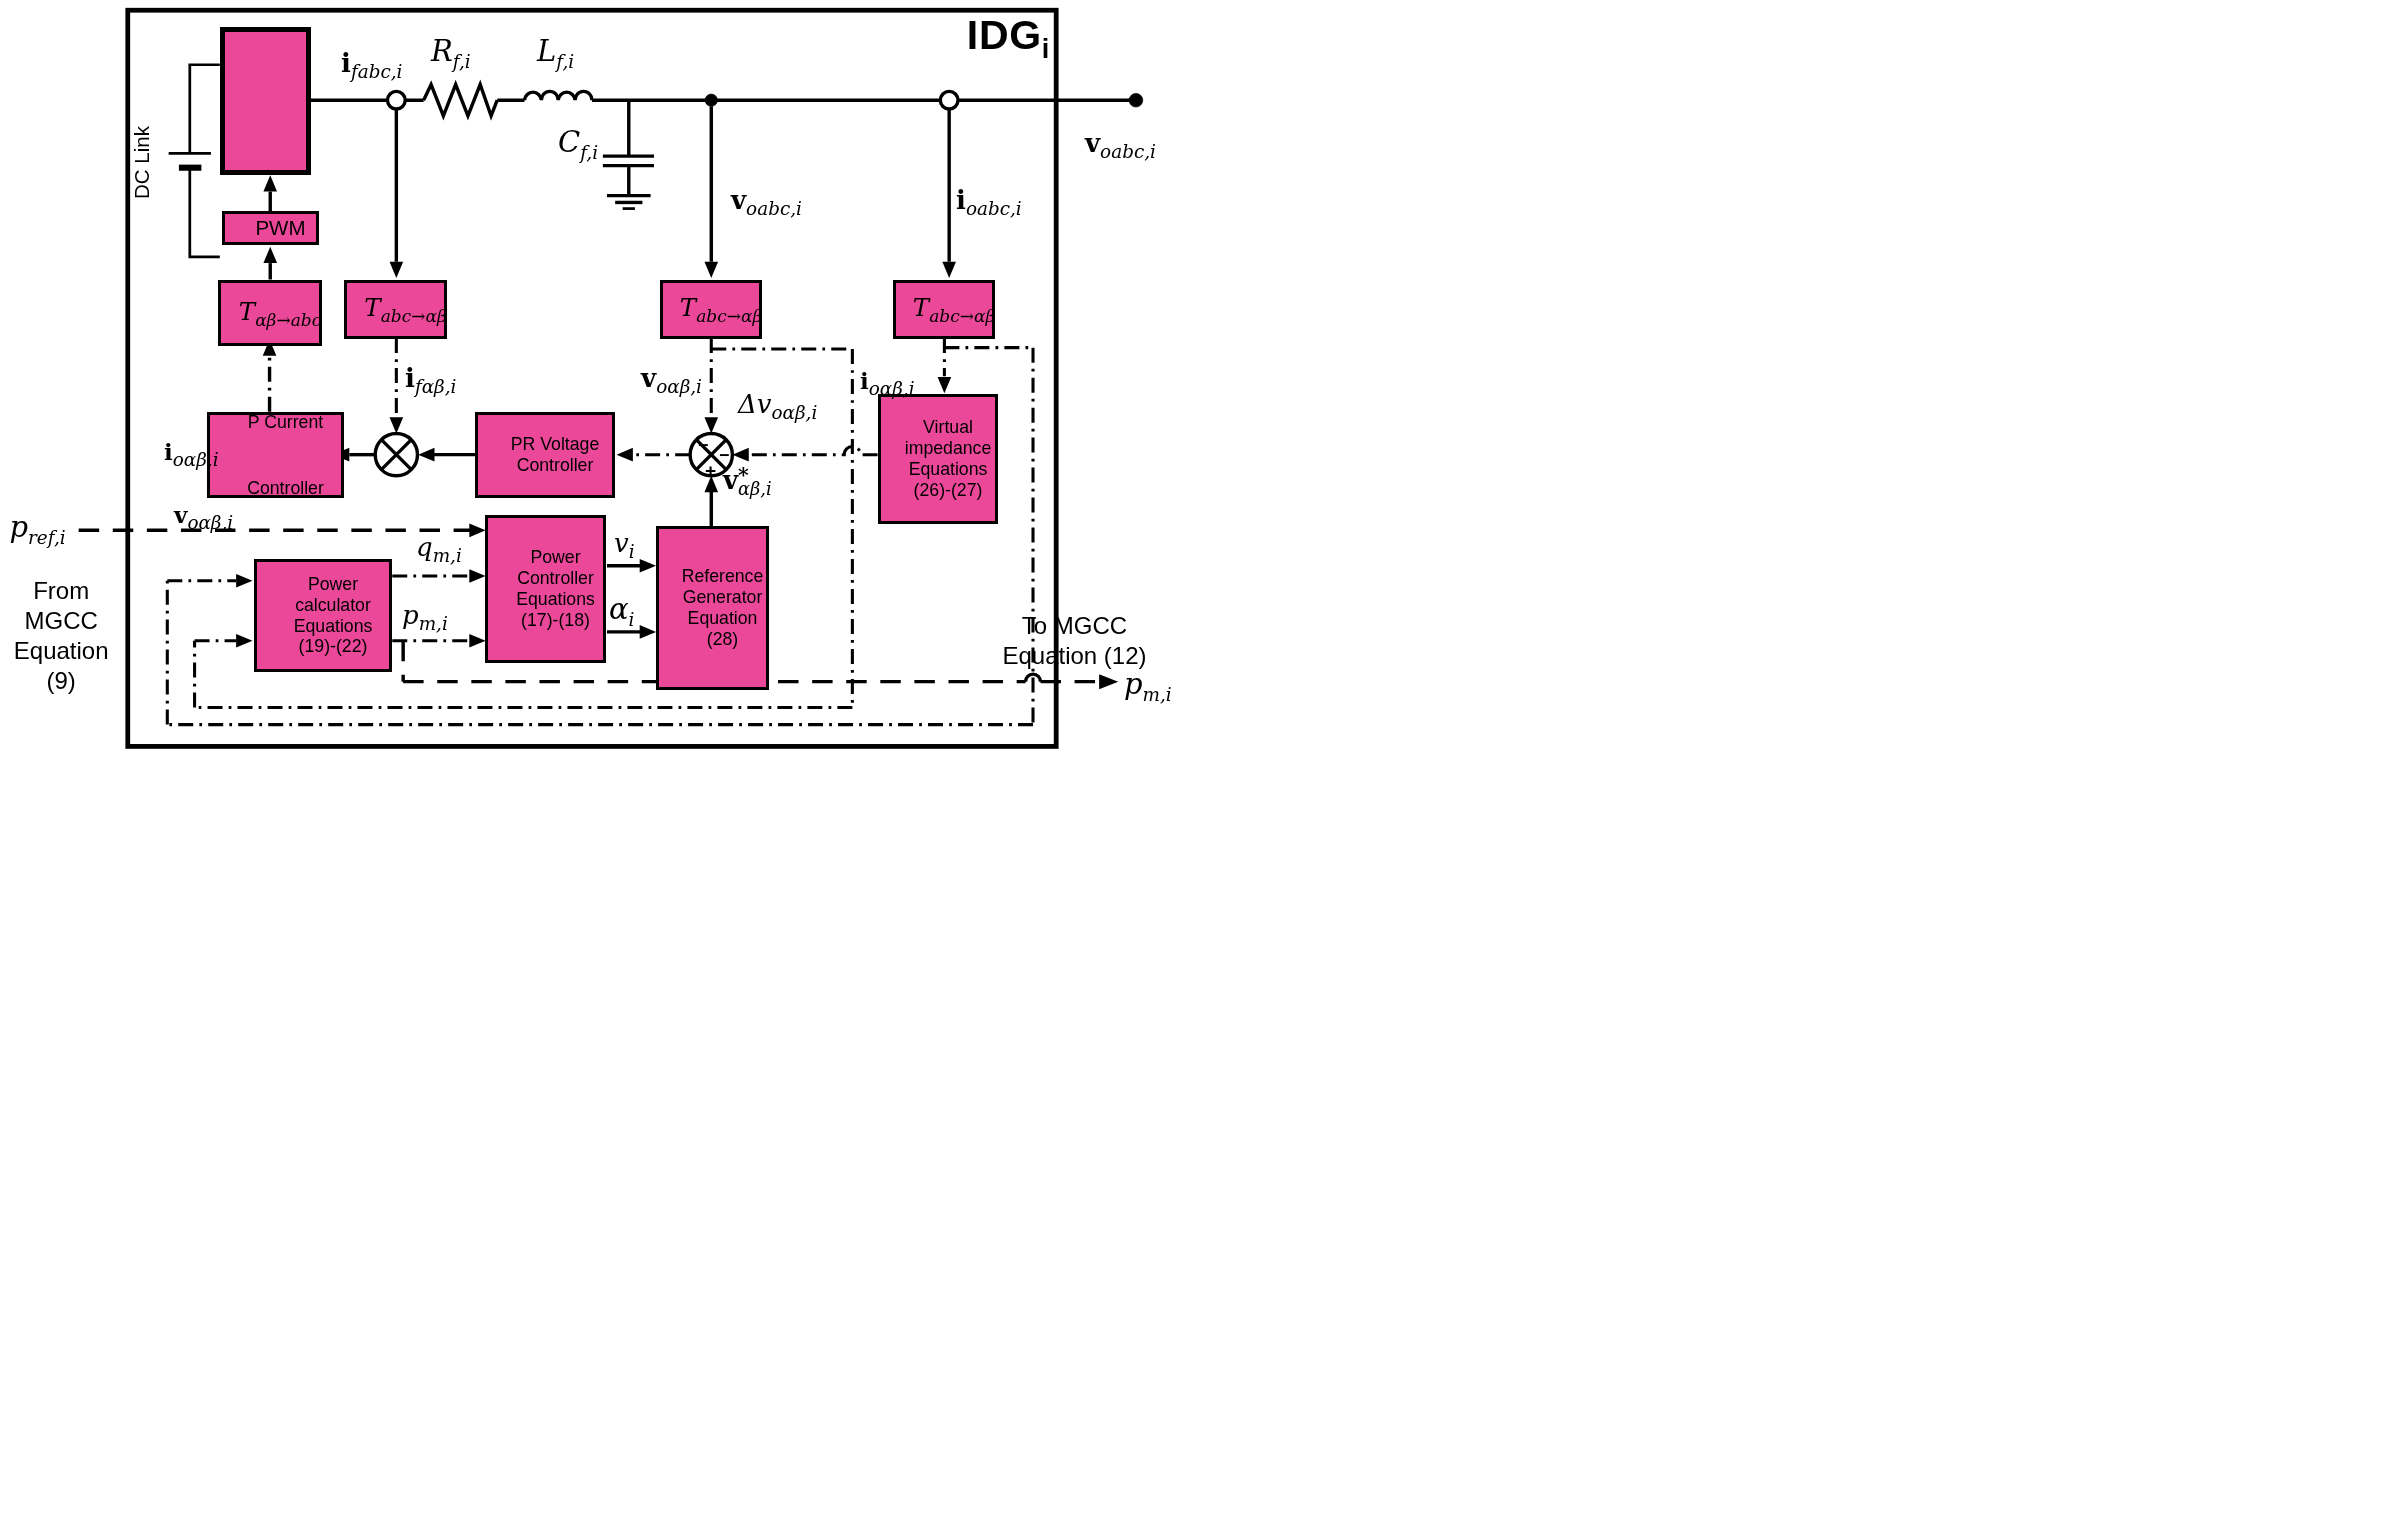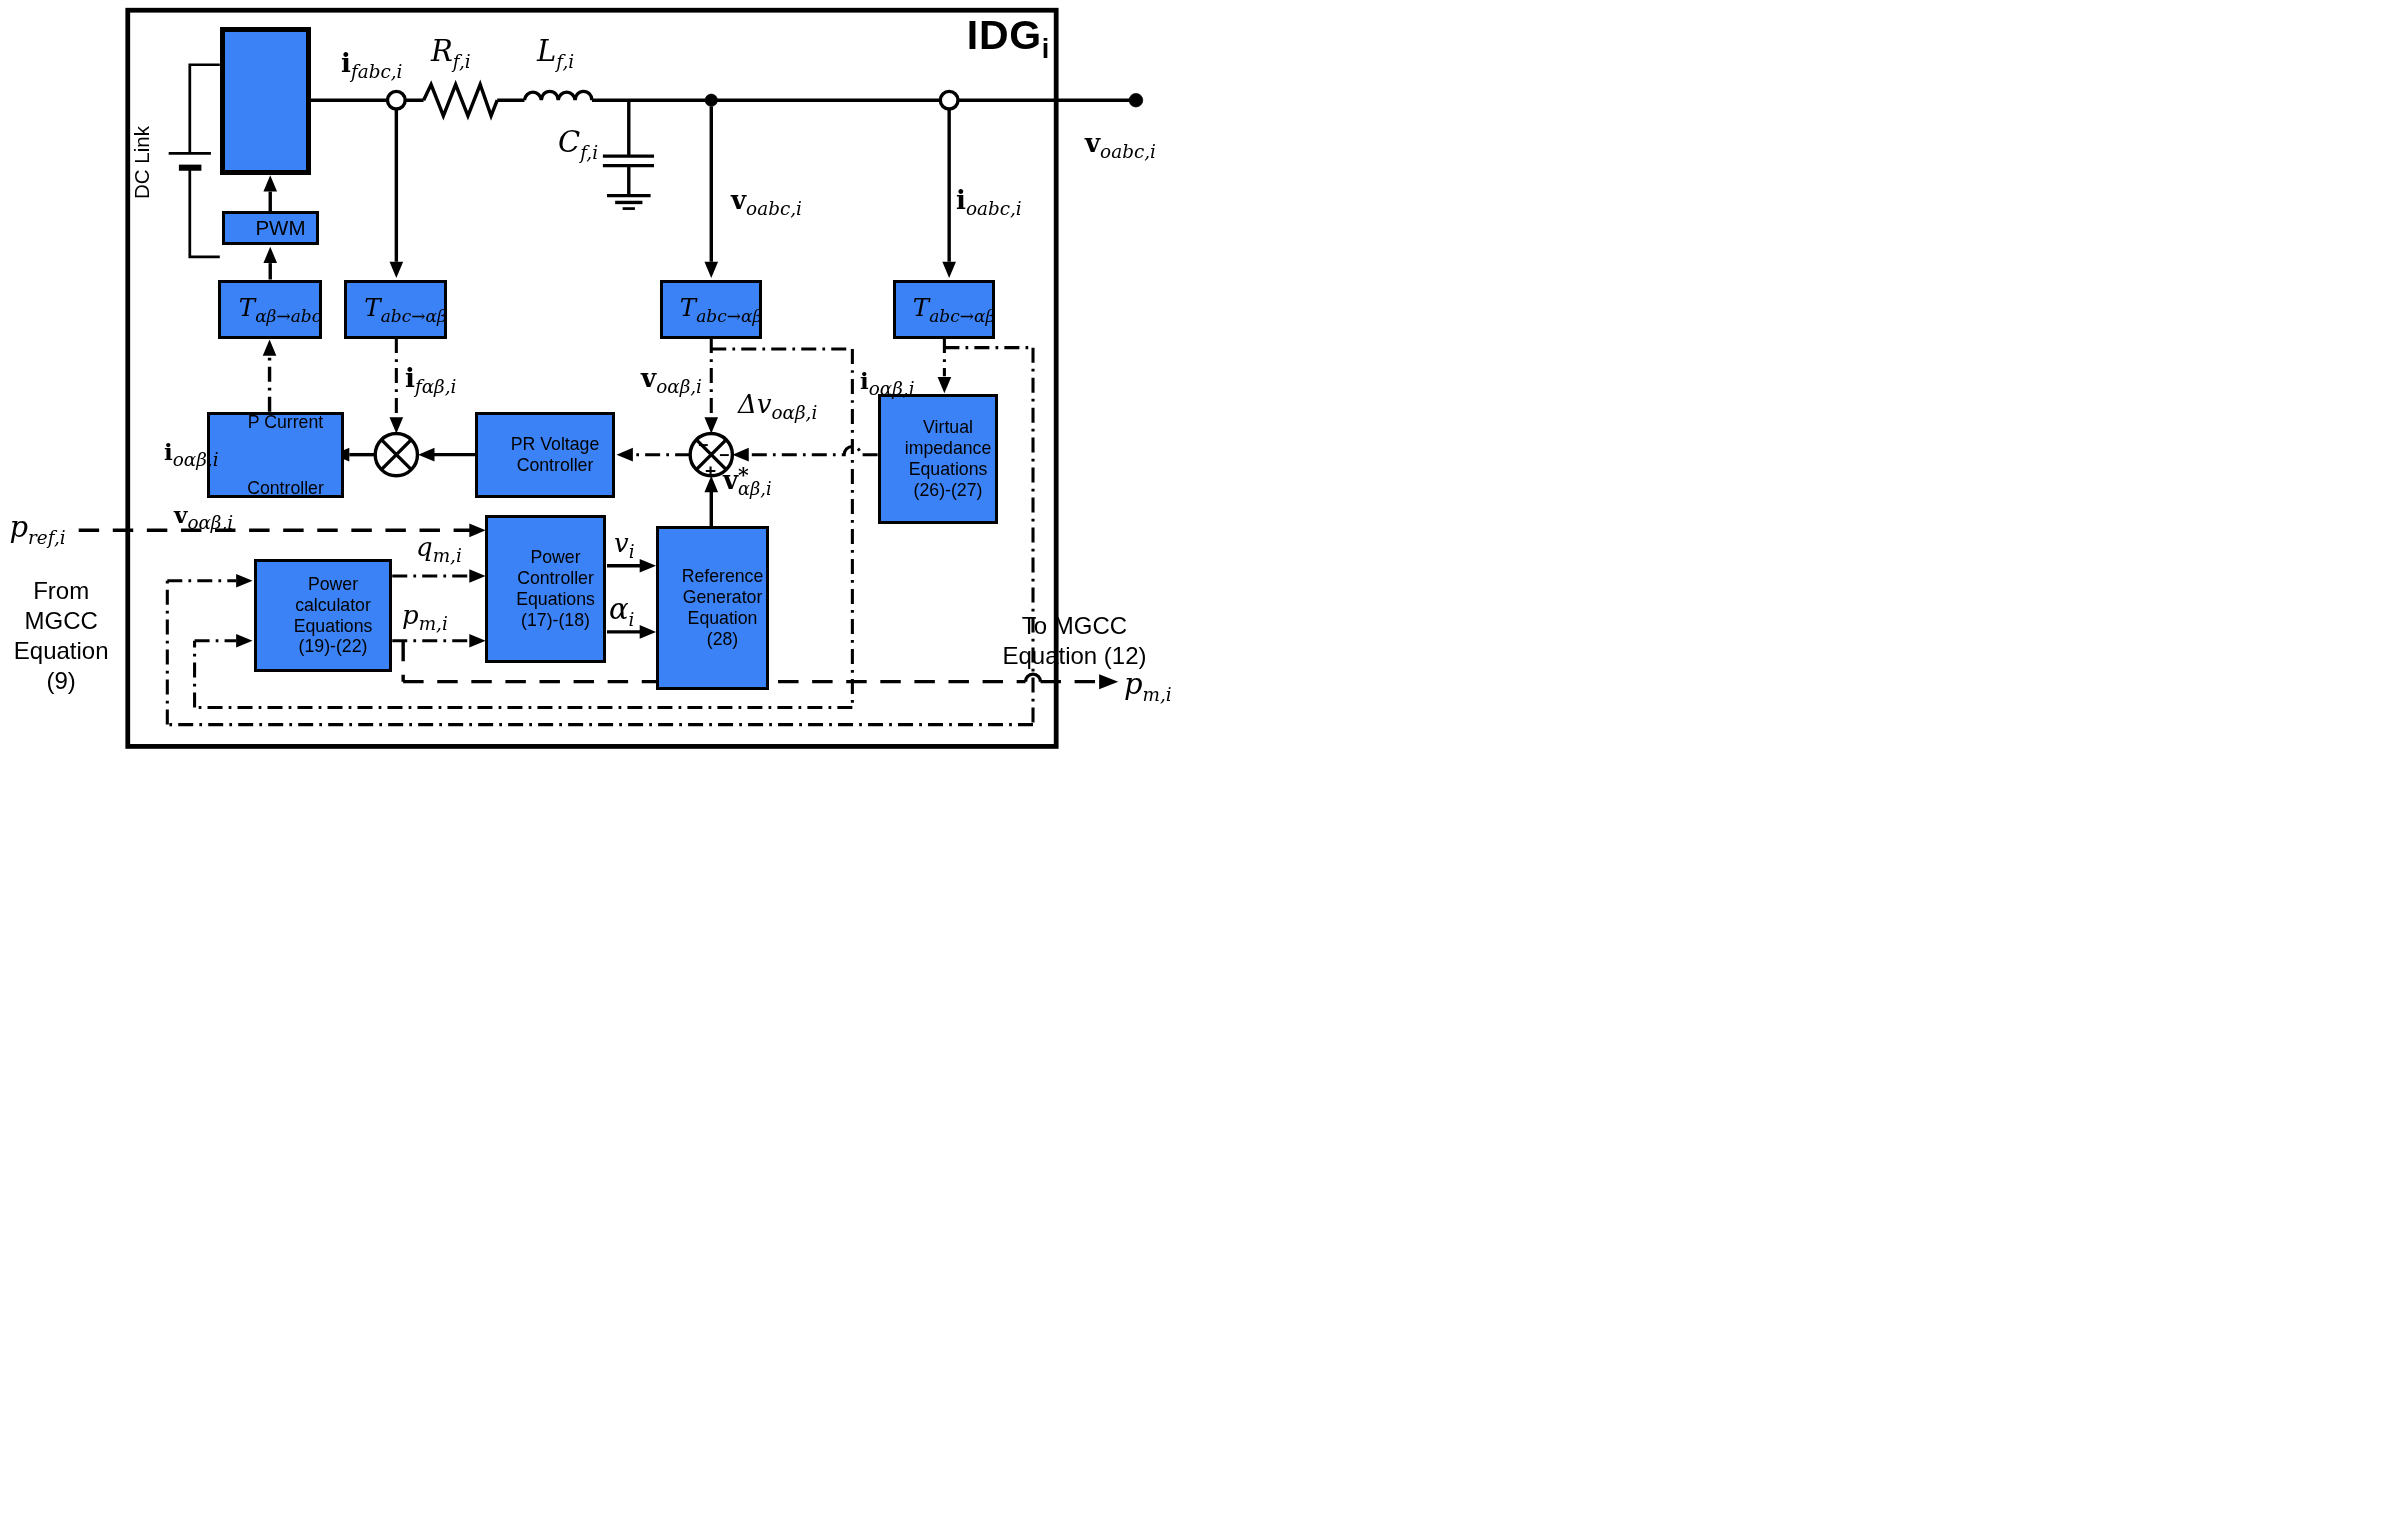--- a/index.html
+++ b/index.html
@@ -1,18 +1,18 @@
 <!DOCTYPE html>
 <html style="font-size:11px"><head>
 <meta charset="utf-8">
 <style>
   html,body{margin:0;padding:0;background:#ffffff;font-family:"Liberation Sans",sans-serif;}
   #figure{position:relative;width:1201px;height:758px;background:#fff;overflow:hidden;}
   #wires{position:absolute;left:0;top:0;width:1201px;height:758px;}
-  .blk{position:absolute;border:3.4px solid #000;background:#3b82f6;display:flex;flex-direction:column;
+  .blk{position:absolute;border:3.4px solid #000;background:#ec4899;display:flex;flex-direction:column;
        align-items:center;justify-content:center;text-align:center;color:#000;box-sizing:border-box;padding-left:20px;}
   .blk.thick{border-width:5.5px;}
   .bl{font-size:17.7px;line-height:1.18;color:#000;}
   .tlabel{font-family:"DejaVu Serif",serif;font-style:italic;font-size:24.5px;}
   .tlabel sub{font-size:17px;}
   .mlabel{position:absolute;font-family:"DejaVu Serif",serif;font-size:26px;font-style:italic;color:#000;white-space:nowrap;}
   .mlabel .vec{font-style:normal;font-weight:bold;}
   .mlabel sub{font-size:18.4px;font-style:italic;}
   .mlabel .stack{display:inline-flex;flex-direction:column;align-items:flex-start;vertical-align:middle;line-height:.75;}
   .mlabel .stack sup{font-size:20.5px;font-style:normal;font-weight:bold;}
@@ -147,21 +147,21 @@
     <polygon points="712,778 688,768 688,788" fill="#000" stroke="none"></polygon>
   </g>
 </svg>
 
 <div class="blk thick" style="left:220px;top:26.6px;width:91px;height:148px;"></div>
 
 <div class="blk" style="left:222px;top:211px;width:97px;height:34px;">
   <div class="bl" style="font-size:20.5px;">PWM</div>
 </div>
 
-<div class="blk" style="left:218px;top:280px;width:104px;height:59px;">
+<div class="blk" style="left:218px;top:280px;width:104px;height:66px;">
   <div class="tlabel"><span>T</span><sub>αβ→abc</sub></div>
 </div>
 
 <div class="blk" style="left:344px;top:280px;width:103px;height:59px;">
   <div class="tlabel"><span>T</span><sub>abc→αβ</sub></div>
 </div>
 
 <div class="blk" style="left:660px;top:280px;width:102px;height:59px;">
   <div class="tlabel"><span>T</span><sub>abc→αβ</sub></div>
 </div>

